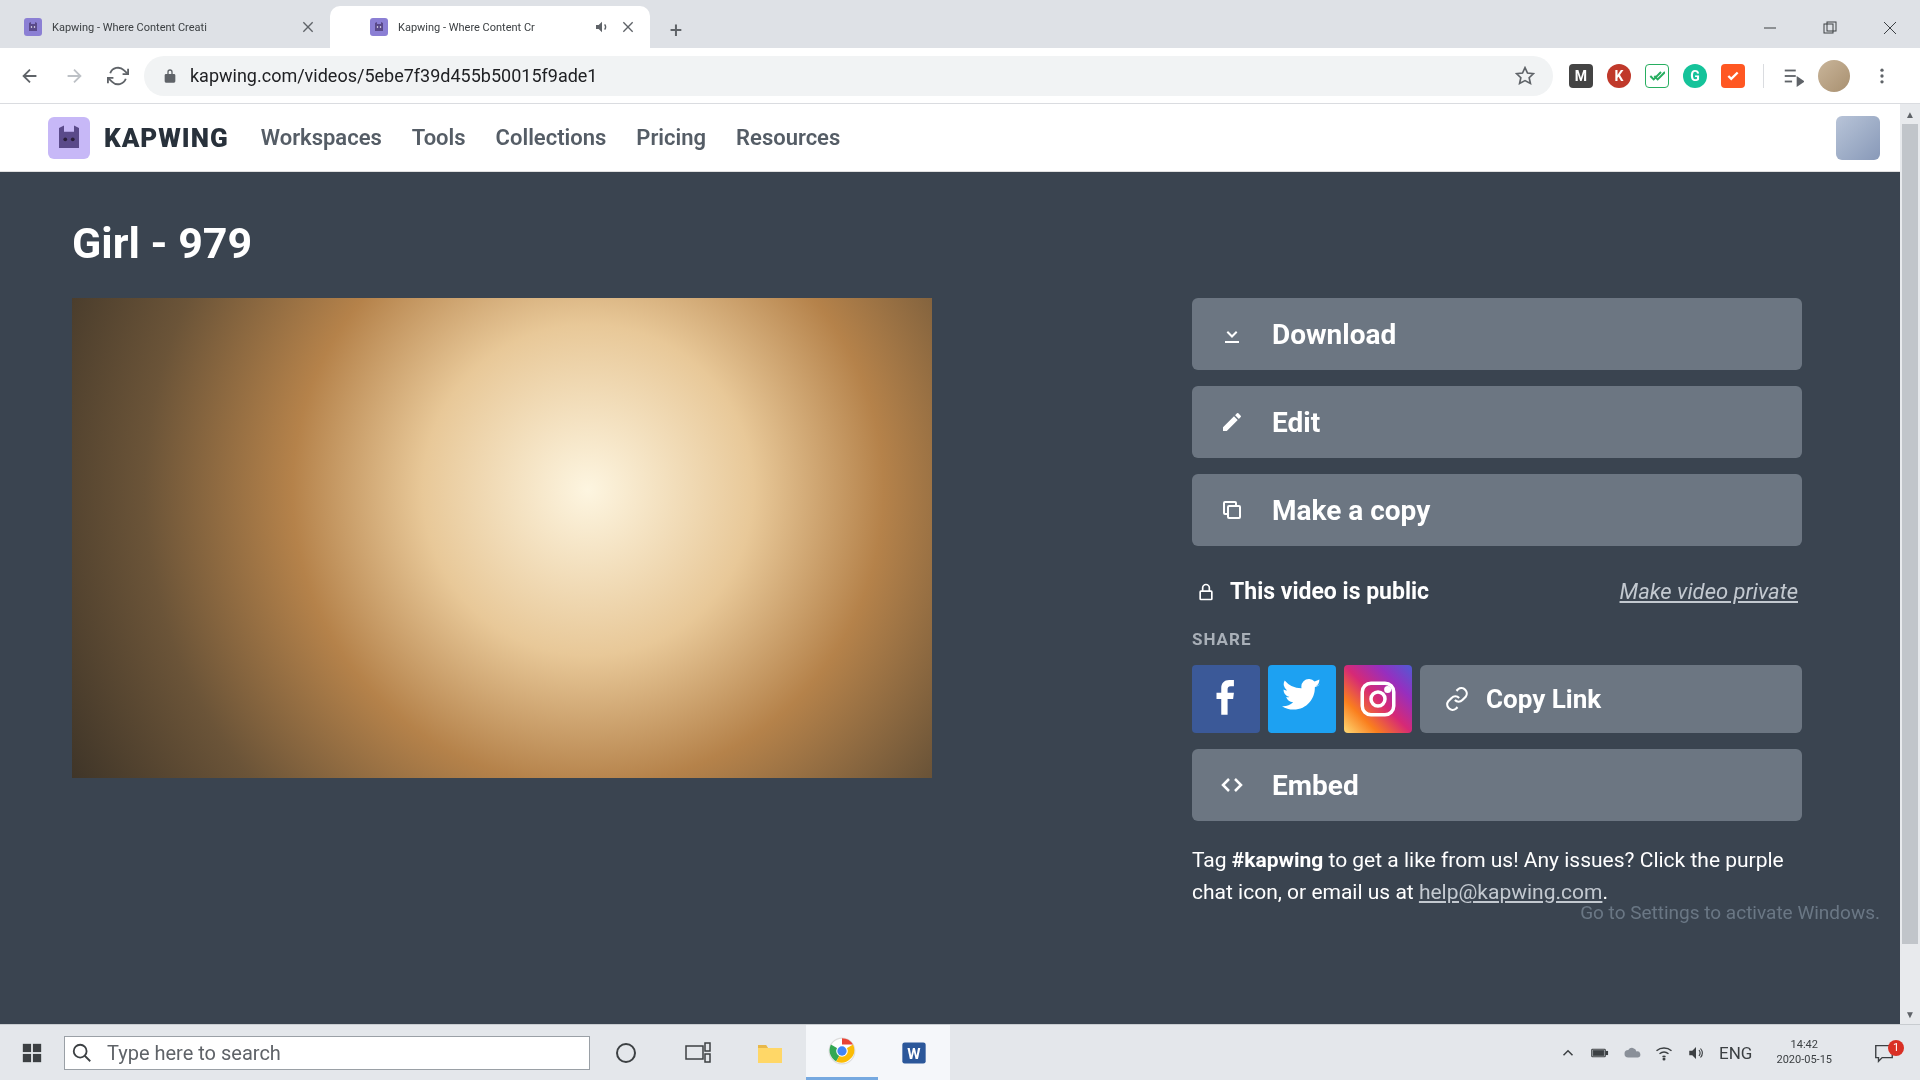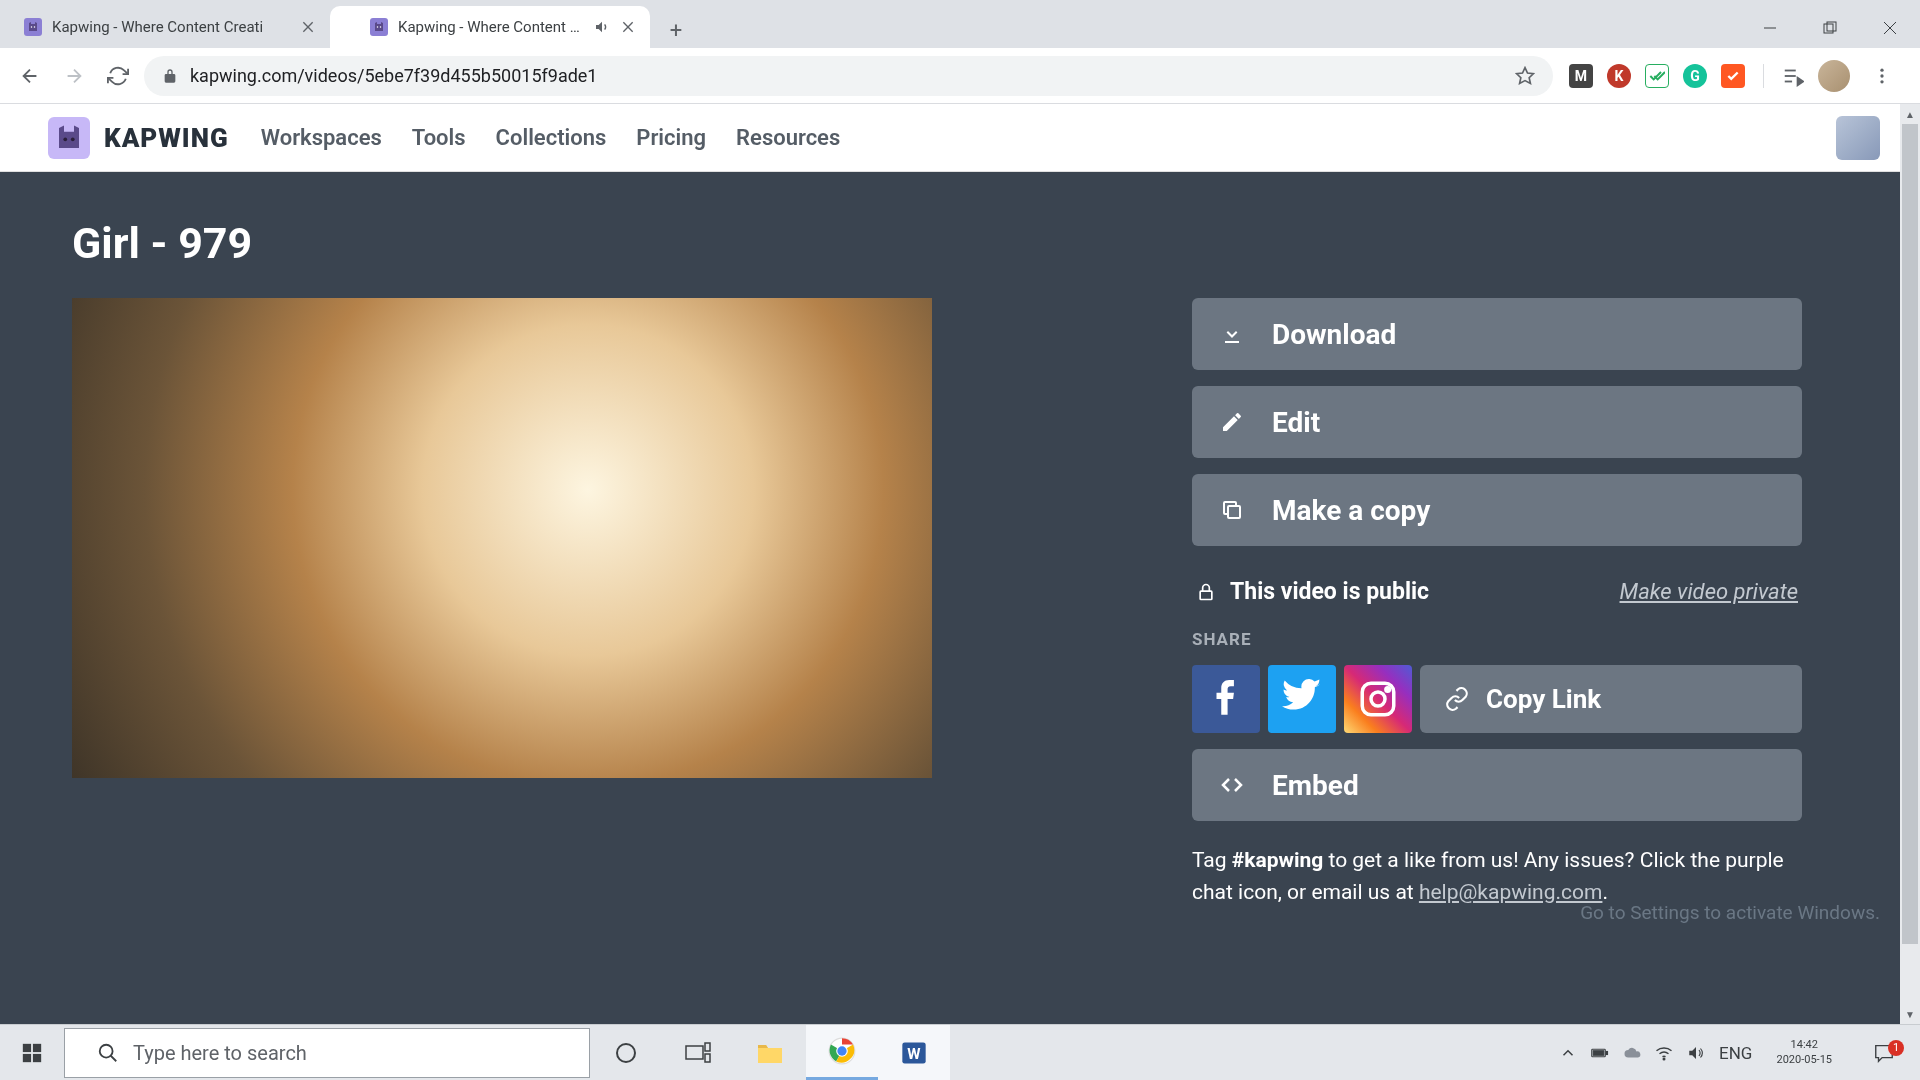--- a/index.html
+++ b/index.html
@@ -3,21 +3,21 @@
 <meta charset="utf-8">
 <style>
 * { margin: 0; padding: 0; box-sizing: border-box; font-family: -apple-system, BlinkMacSystemFont, "Segoe UI", Roboto, Arial, sans-serif; }
 body { width: 1920px; height: 1080px; overflow: hidden; background: #f0f0f0; }
 
 
 .window-chrome { width: 100%; height: 100%; display: flex; flex-direction: column; background: #e8eaed; }
 
 
 .tab-bar { height: 48px; background: #dee1e6; display: flex; align-items: flex-end; padding-left: 10px; }
-.tab { height: 42px; width: 320px; display: flex; align-items: center; padding: 0 14px; gap: 10px; border-top-left-radius: 10px; border-top-right-radius: 10px; font-size: 15px; color: #3c4043; cursor: pointer; }
+.tab { height: 42px; width: 320px; display: flex; align-items: center; padding: 0 14px; gap: 10px; border-top-left-radius: 10px; border-top-right-radius: 10px; font-size: 11px; color: #3c4043; cursor: pointer; }
 .tab.active { background: #fff; padding-left: 40px; }
 .tab-favicon { width: 18px; height: 18px; background: #8b7fd4; border-radius: 3px; flex-shrink: 0; display:flex; align-items:center; justify-content:center; }
 .tab-favicon svg { width:12px; height:12px; }
 .tab-title { flex: 1; white-space: nowrap; overflow: hidden; text-overflow: ellipsis; }
 .tab-audio { width:16px; height:16px; flex-shrink:0; }
 .tab-close { width: 16px; height: 16px; flex-shrink: 0; }
 .new-tab { width: 36px; height: 36px; display:flex; align-items:center; justify-content:center; font-size:22px; color:#5f6368; margin-left:8px; cursor:pointer; }
 .win-controls { margin-left:auto; display:flex; }
 .win-btn { width:60px; height:40px; display:flex; align-items:center; justify-content:center; color:#3c4043; }
 .win-btn svg { width:14px; height:14px; }
@@ -75,21 +75,21 @@
 
 
 .scroll-track { position:absolute; right:0; top:0; width:20px; height:100%; background:#e8eaed; }
 .scroll-thumb { position:absolute; right:2px; width:16px; background:#c1c5ca; border-radius:0; }
 .scroll-arrow { position:absolute; right:0; width:20px; height:20px; display:flex; align-items:center; justify-content:center; color:#5f6368; font-size:10px; }
 
 
 .taskbar { height: 56px; background:#e4e7eb; display:flex; align-items:center; border-top:1px solid #c8ccd0; }
 .start-btn { width:64px; height:100%; display:flex; align-items:center; justify-content:center; }
 .start-btn svg { width:22px; height:22px; }
-.search-box { width:526px; height:50px; background:#fff; border:1px solid #9aa0a6; display:flex; align-items:center; padding:0 32px; gap:14px; font-size:20px; color:#5f6368; margin:3px 0; }
+.search-box { width:526px; height:34px; background:#fff; border:1px solid #9aa0a6; display:flex; align-items:center; padding:0 6px; gap:14px; font-size:20px; color:#5f6368; margin:3px 0; }
 .task-icons { display:flex; align-items:center; height:100%; }
 .task-icon { width:72px; height:100%; display:flex; align-items:center; justify-content:center; }
 .task-icon.active { border-bottom:3px solid #76a9e0; background:#f5f7fa; }
 .task-icon.hover { background:#f5f7fa; }
 .tray { margin-left:auto; display:flex; align-items:center; gap:14px; padding-right:8px; color:#3c4043; font-size:15px; }
 .tray-icon { width:18px; height:18px; }
 .tray-time { text-align:center; font-size:11px; line-height:1.3; padding:0 10px; }
 .notif-btn { width:56px; height:100%; display:flex; align-items:center; justify-content:center; position:relative; }
 .notif-badge { position:absolute; bottom:8px; right:8px; background:#d93025; color:#fff; font-size:11px; width:16px; height:16px; border-radius:8px; display:flex; align-items:center; justify-content:center; }
 </style>

